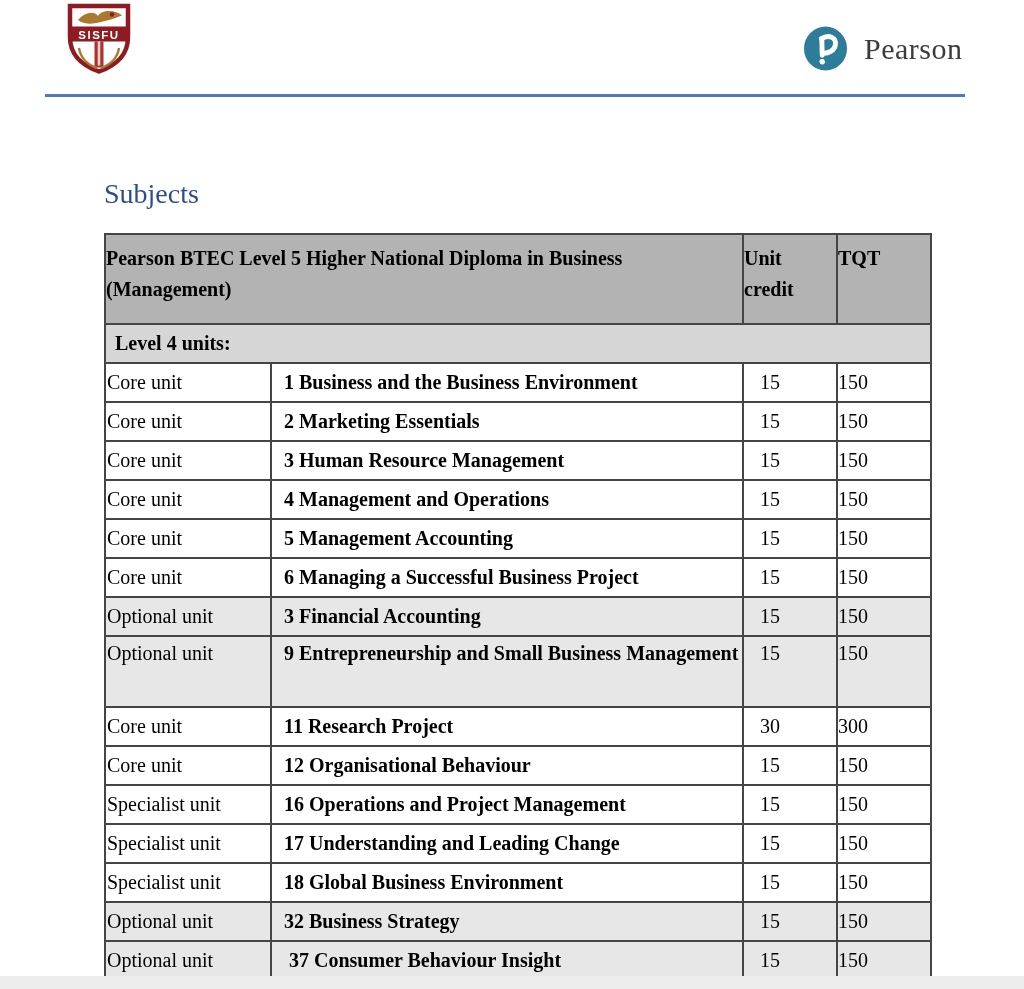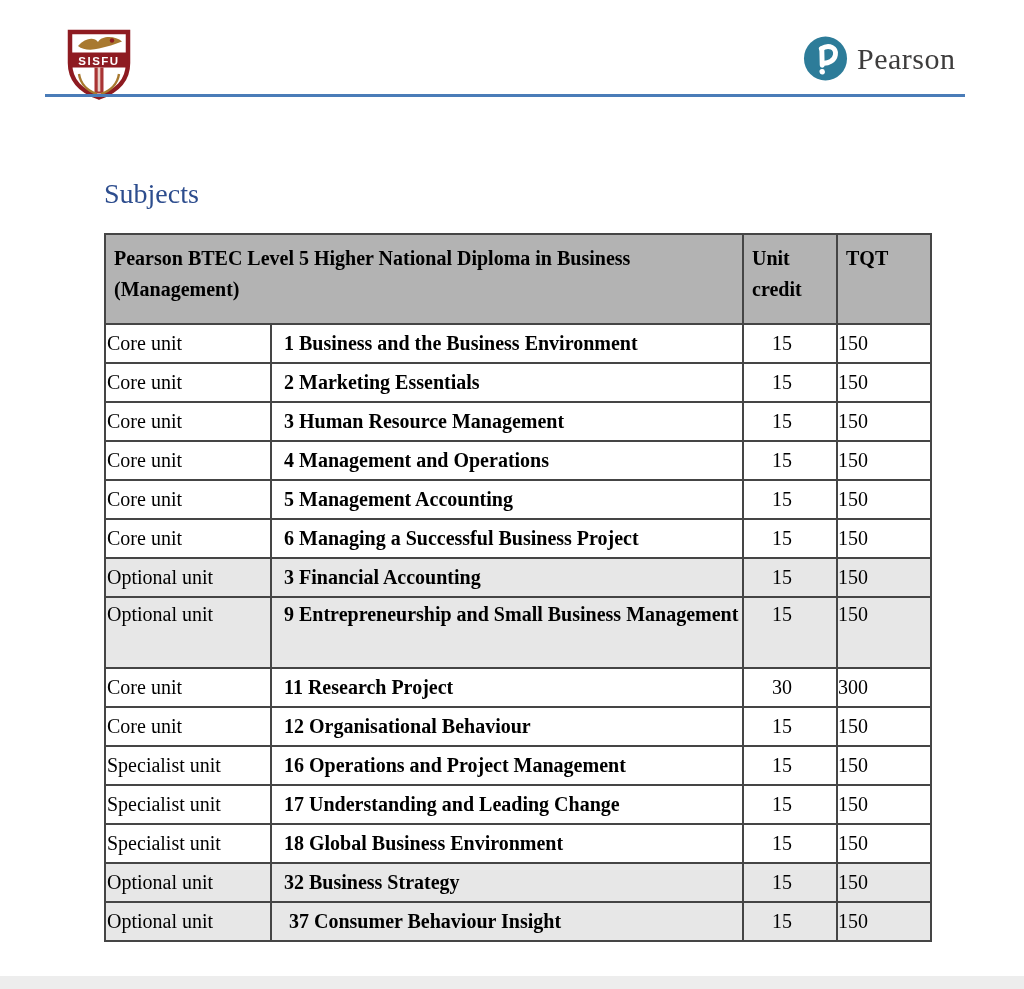--- a/index.html
+++ b/index.html
@@ -7,24 +7,24 @@
     width: 1024px; height: 989px;
     background: #ffffff;
     position: relative;
     overflow: hidden;
     font-family: "Liberation Serif", serif;
     color: #000;
   }
   .page { position: absolute; inset: 0; }
 
   
-  .sisfu-logo { position: absolute; left: 66px; top: 29px; width: 66px; height: 71px; }
+  .sisfu-logo { position: absolute; left: 66px; top: 3px; width: 66px; height: 71px; }
   .pearson-logo {
-    position: absolute; left: 803px; top: 36px;
-    display: flex; align-items: center; gap: 9px;
+    position: absolute; left: 803px; top: 26px;
+    display: flex; align-items: center; gap: 16px;
   }
   .pearson-circle { width: 45px; height: 45px; display: block; }
   .pearson-word {
     font-family: "Liberation Serif", serif;
     font-size: 30px; color: #3d3c3c; letter-spacing: 0.5px;
   }
 
   .divider {
     position: absolute; left: 45px; top: 94px;
     width: 920px; height: 0;
@@ -48,34 +48,34 @@
   }
   .subjects-table td, .subjects-table th {
     border: 2px solid #454545;
     overflow: hidden;
     background: #ffffff;
   }
   .head-row th {
     background: #b3b3b3;
     height: 80px;
     text-align: left; vertical-align: top;
-    padding: 8px 10px 0 8px;
+    padding: 8px 10px 0 0;
     font-weight: bold; line-height: 1.55;
   }
   .head-row th.h-title { padding-right: 60px; }
   .level-row td {
     background: #d6d6d6;
     font-weight: bold;
     height: 37px;
     padding: 0 0 0 9px;
     vertical-align: middle;
   }
   .subjects-table td.c-type  {  vertical-align: middle; height: 35px; }
   .subjects-table td.c-name  { padding-left: 12px; padding-right: 0; font-weight: bold; vertical-align: middle; }
-  .subjects-table td.c-credit{ padding-left: 28px; vertical-align: middle; }
+  .subjects-table td.c-credit{ padding-left: 16px; vertical-align: middle; }
   .subjects-table td.c-tqt   { padding-left: 0; vertical-align: middle; }
   tr.shaded td { background: #e7e7e7; margin-top: 31px; }
   tr.tall td { height: 64px; vertical-align: top !important; padding-top: 4px; }
 
   .bottom-strip {
     position: absolute; left: 0; bottom: 0;
     width: 100%; height: 13px; background: #ededed;
   }
 </style>
 </head>
@@ -121,20 +121,23 @@
         <col style="width:94px">
     </colgroup>
     <thead>
       <tr class="head-row">
         <th colspan="2" class="h-title">Pearson BTEC Level 5 Higher National Diploma in Business (Management)</th>
         <th class="h-credit">Unit credit</th>
         <th class="h-tqt">TQT</th>
       </tr>
     </thead>
     <tbody id="table-body">
+        <tr class="level-row">
+          <td colspan="4">Level 4 units:</td>
+        </tr>
         <tr class="">
           <td class="c-type">Core unit</td>
           <td class="c-name">1 Business and the Business Environment</td>
           <td class="c-credit">15</td>
           <td class="c-tqt">150</td>
         </tr>
         <tr class="">
           <td class="c-type">Core unit</td>
           <td class="c-name">2 Marketing Essentials</td>
           <td class="c-credit">15</td>

